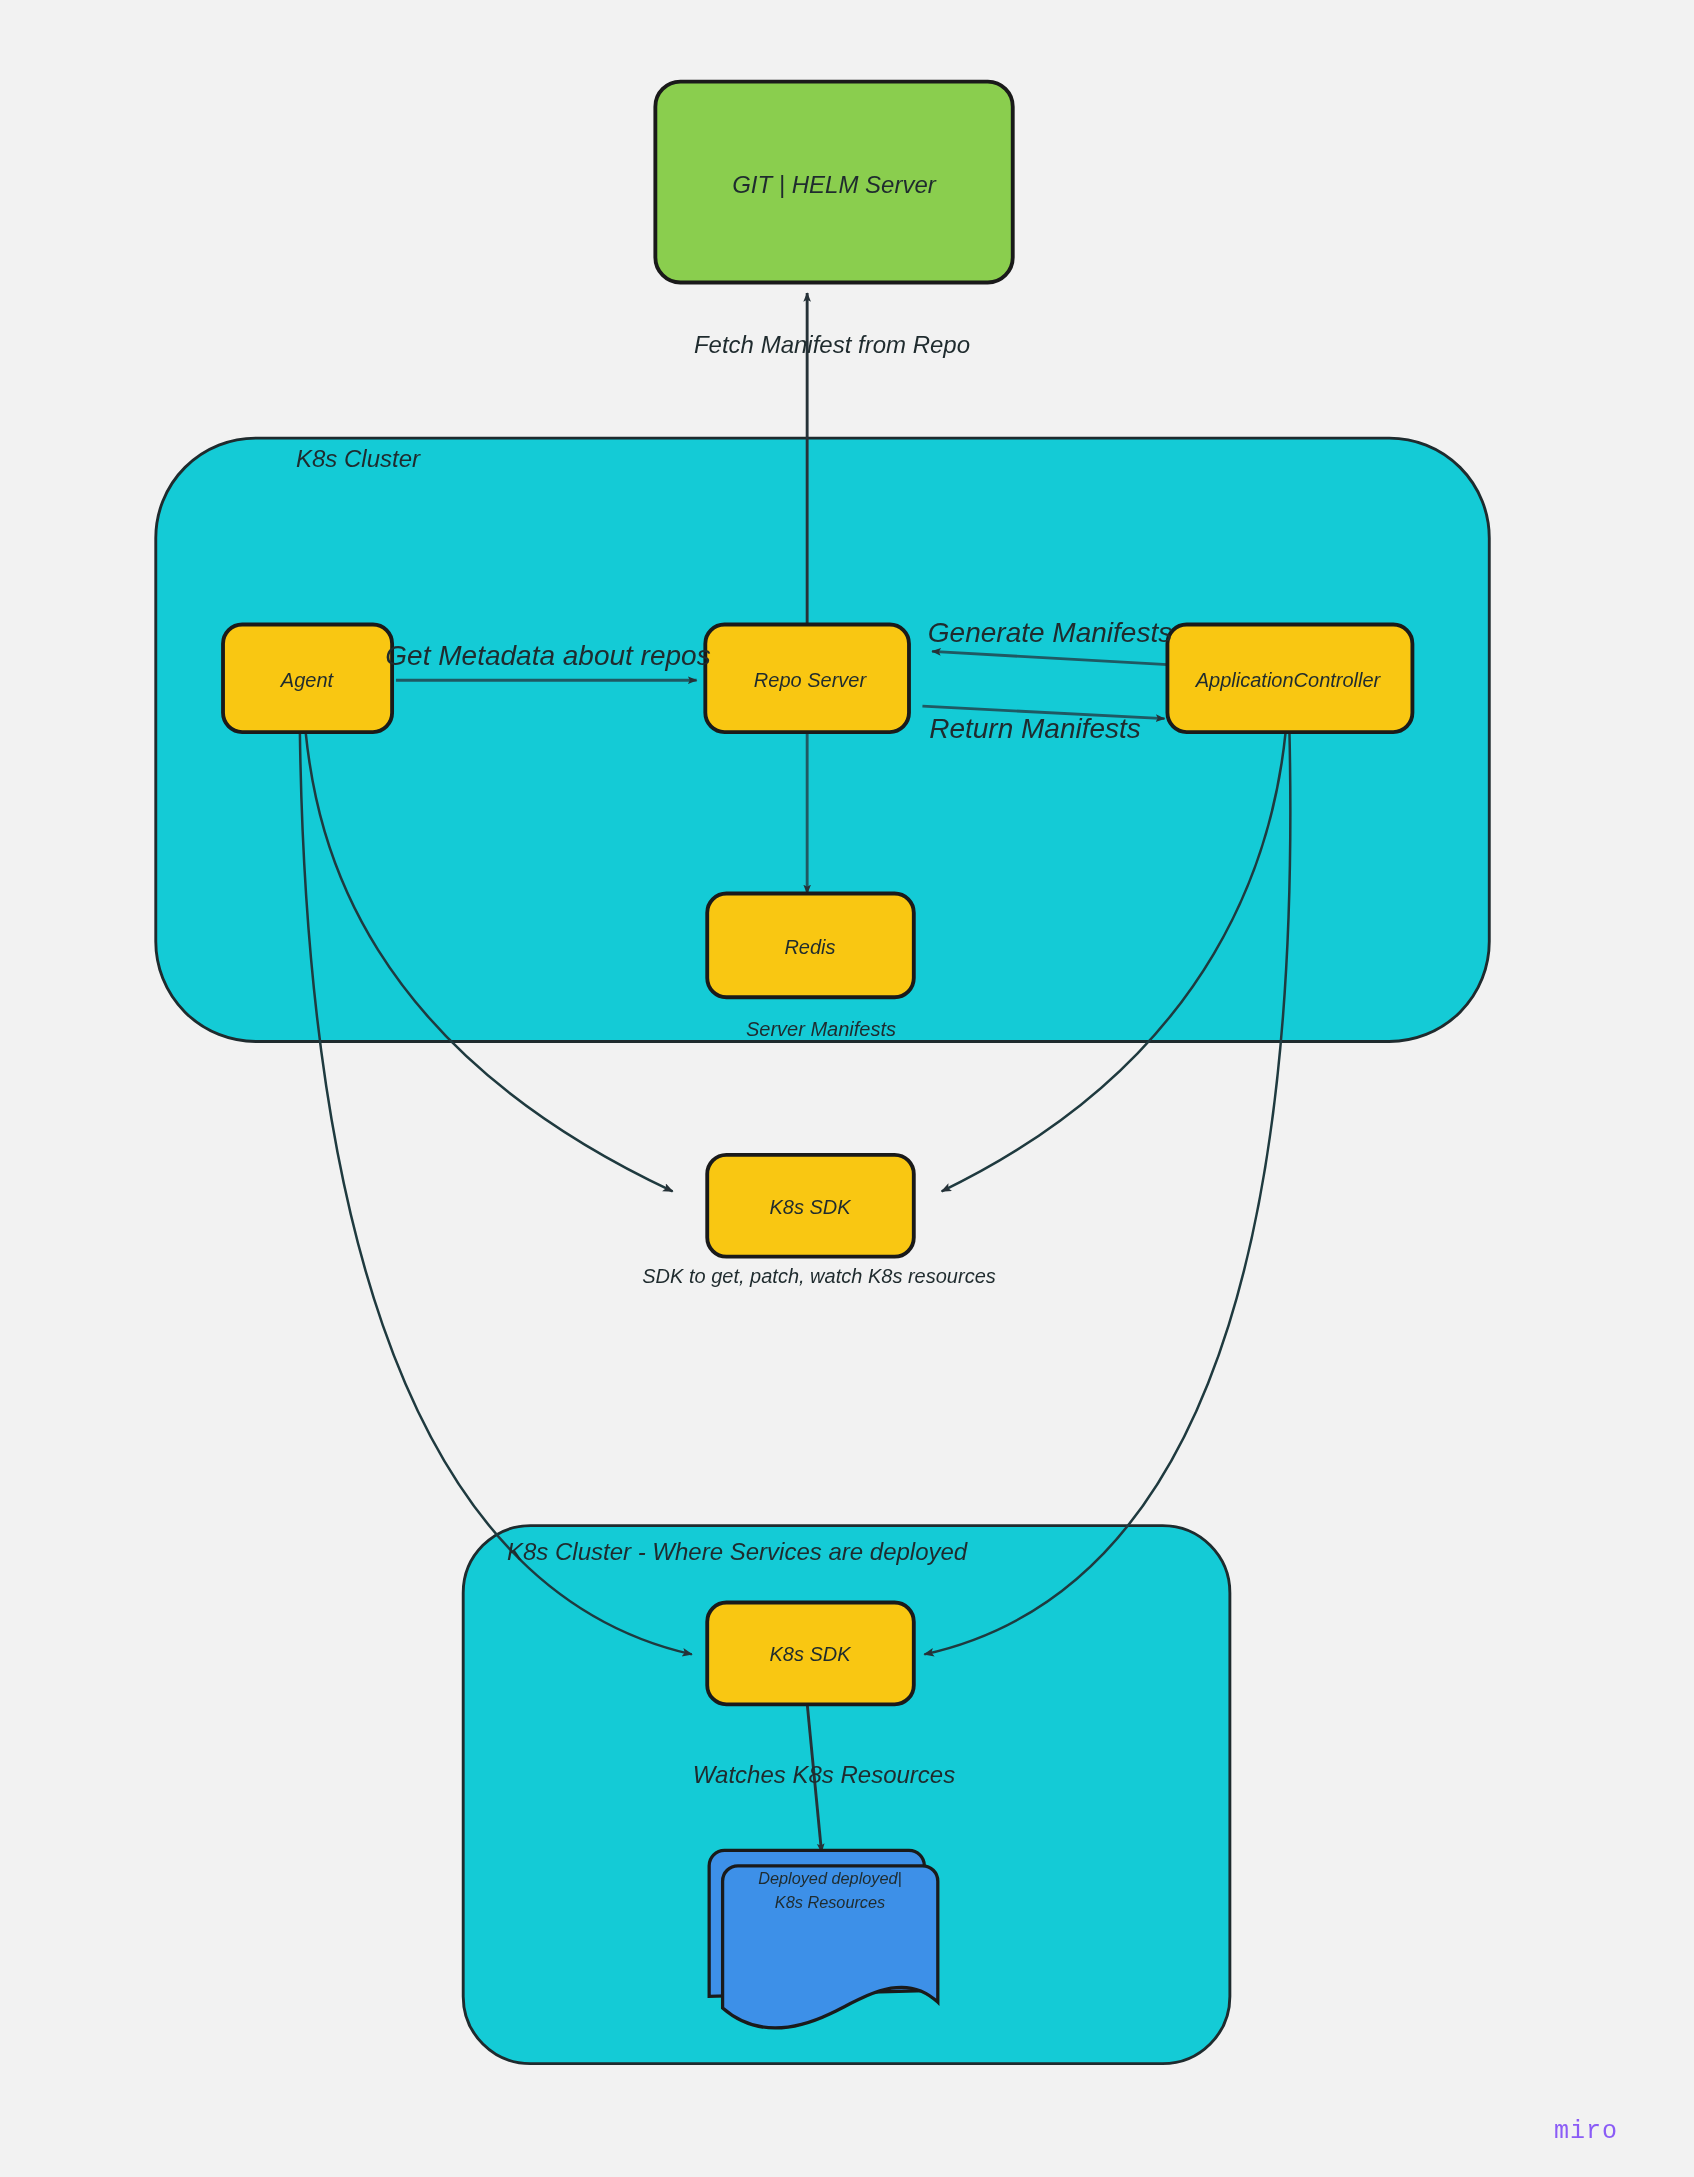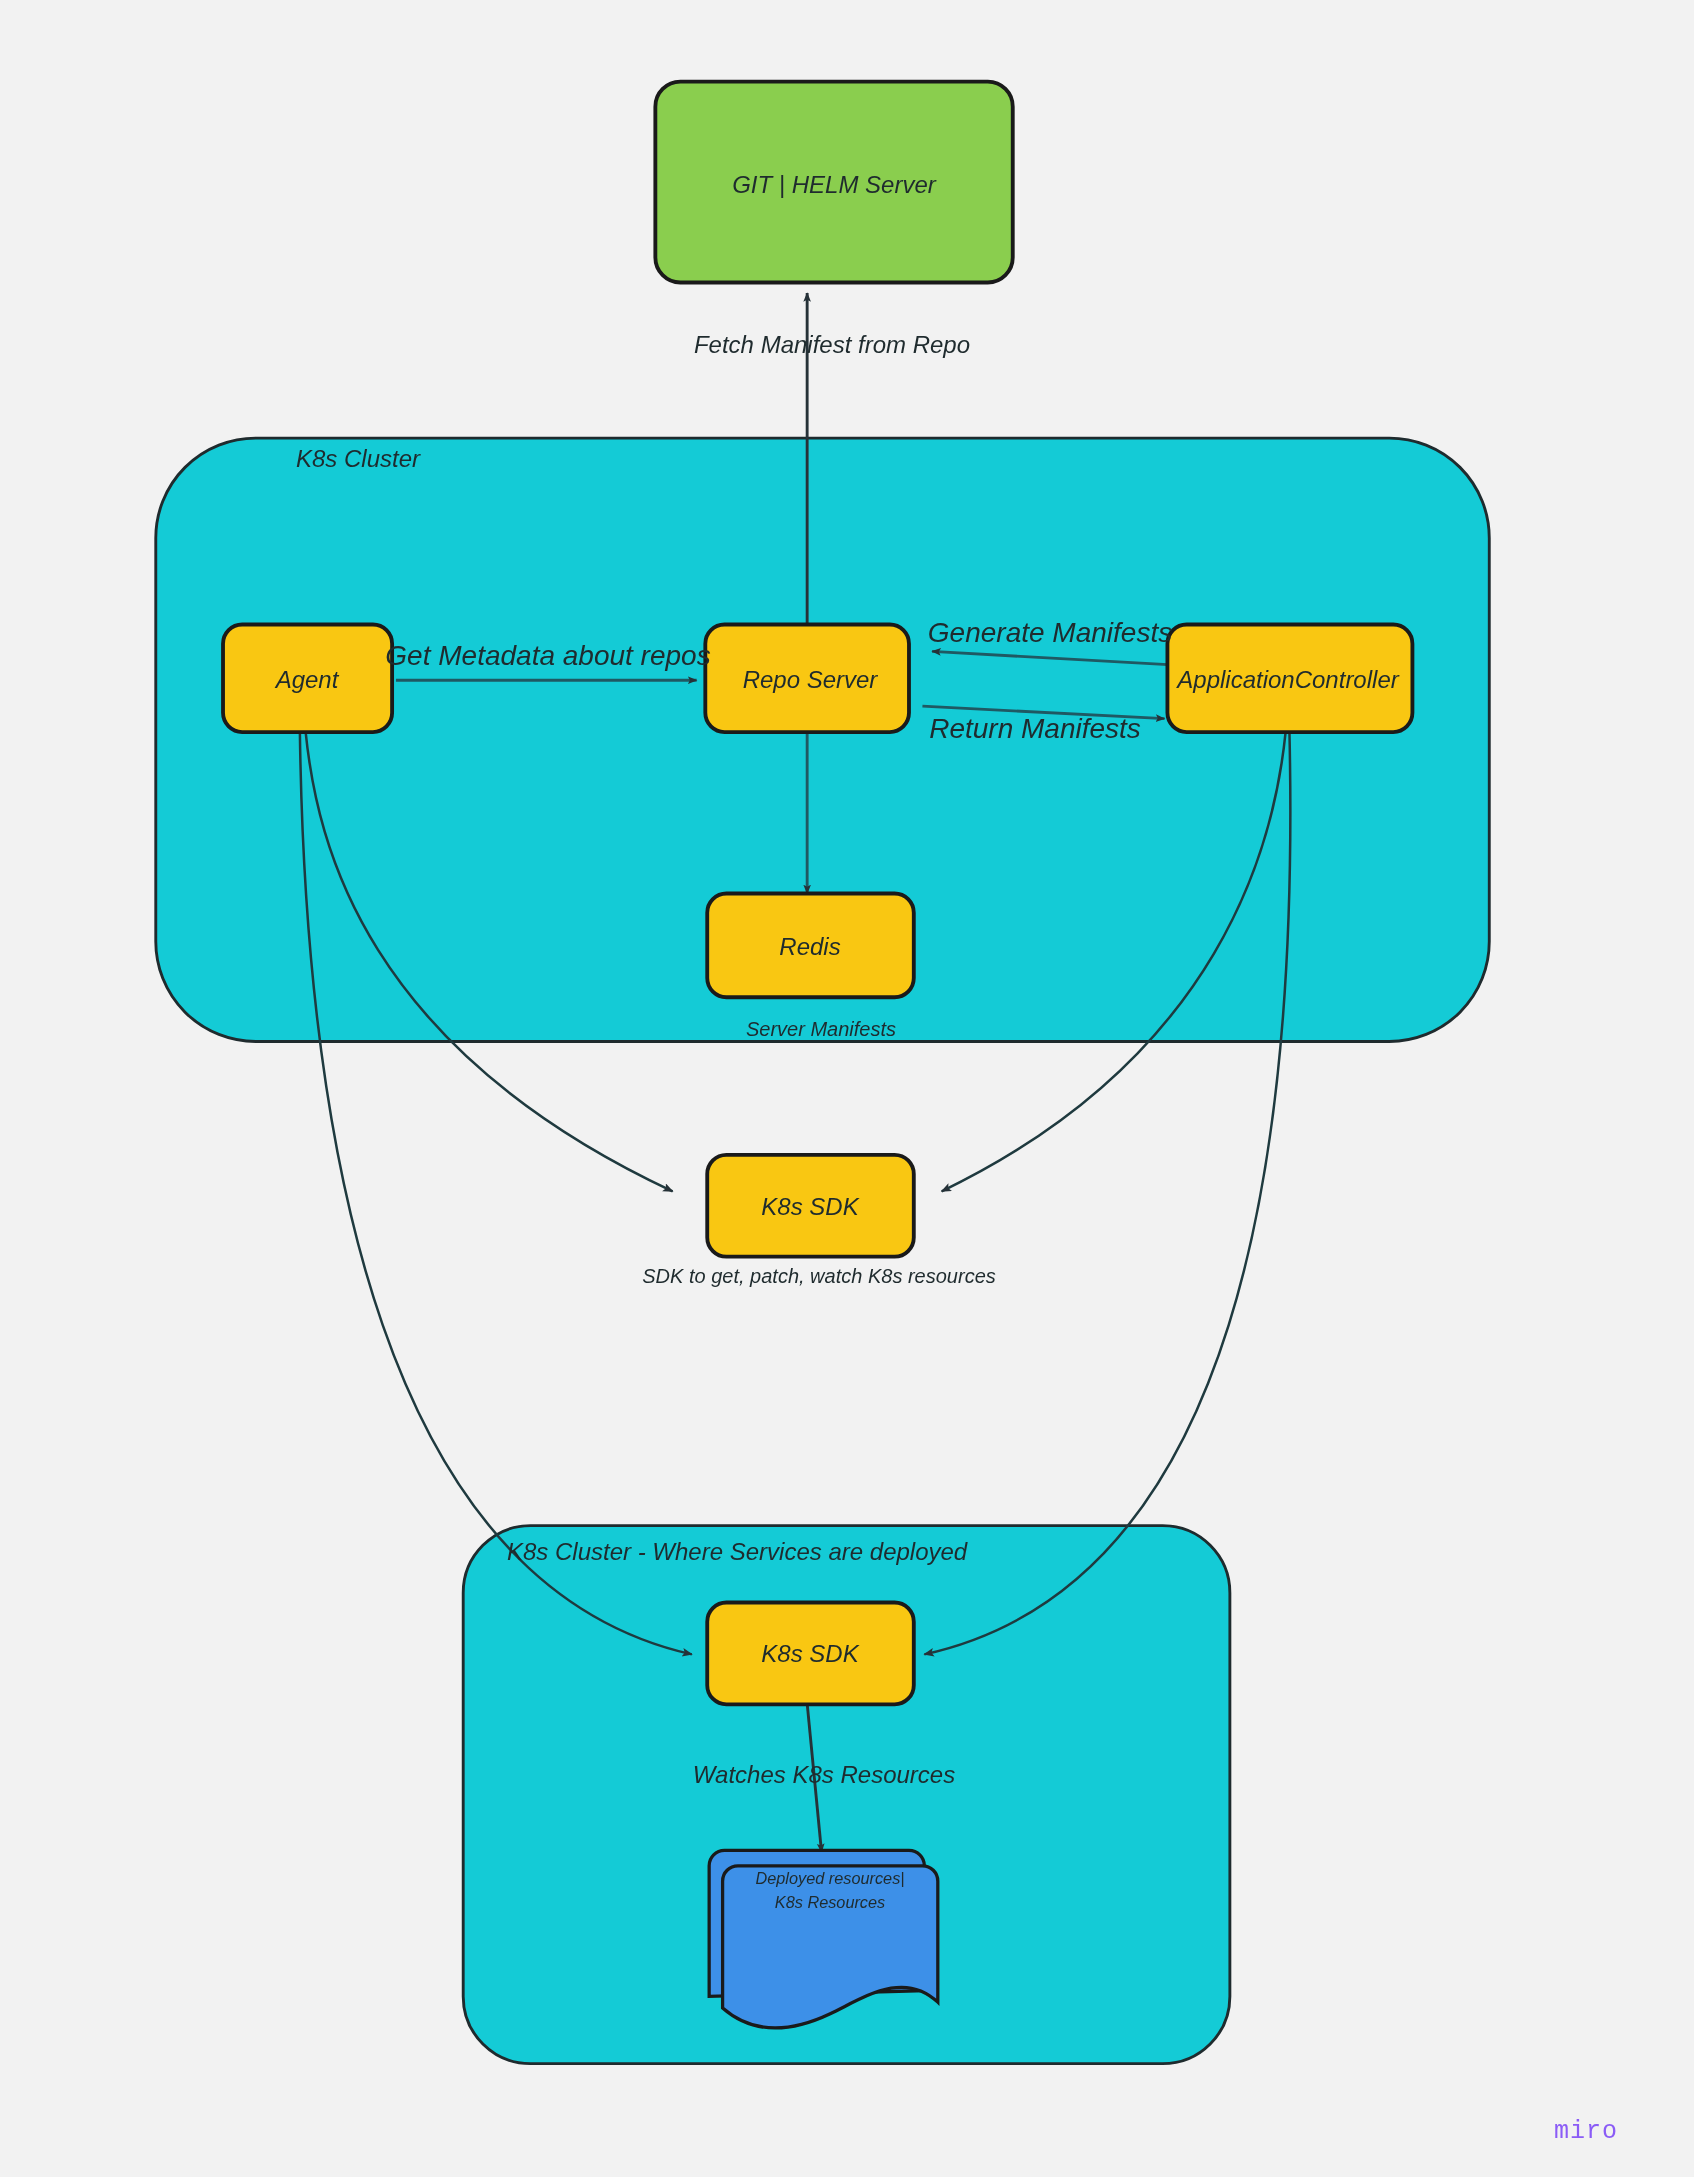--- a/index.html
+++ b/index.html
@@ -32,21 +32,21 @@
     position: absolute;
     color: #1f2b2e;
     font-family: "Liberation Sans", sans-serif;
     white-space: pre;
     line-height: 1.25;
     text-align: center;
     transform: translate(-50%, -50%);
     pointer-events: none;
     font-style: italic;
   }
-  .node-label { font-size: 24px; }
+  .node-label { font-size: 20px; }
   .node-label-sm { font-size: 16.3px; }
   .edge-label { font-size: 28px; }
   .edge-label-lg { font-size: 24px; }
   .container-title { font-size: 24px; transform: translate(0, -50%); text-align: left; }
   .caption { font-size: 20px; }
   .watermark {
     position: absolute;
     left: 1586px;
     top: 2131px;
     transform: translate(-50%, -50%);
@@ -179,21 +179,21 @@
   <div class="label node-label" style="left:810px; top:680px;">Repo Server</div>
 
   <div class="label node-label" style="left:1288px; top:680px;">ApplicationController</div>
 
   <div class="label node-label" style="left:810px; top:947px;">Redis</div>
 
   <div class="label node-label" style="left:810px; top:1207px;">K8s SDK</div>
 
   <div class="label node-label" style="left:810px; top:1654px;">K8s SDK</div>
 
-  <div class="label node-label-sm" style="left:830px; top:1878px;">Deployed resources|</div>
+  <div class="label node-label-sm" style="left:830px; top:1878px;">Deployed deployed|</div>
 
   <div class="label node-label-sm" style="left:830px; top:1902px;">K8s Resources</div>
 
   <div class="label edge-label-lg" style="left:832px; top:345px;">Fetch Manifest from Repo</div>
 
   <div class="label edge-label" style="left:548px; top:655px;">Get Metadata about repos</div>
 
   <div class="label edge-label" style="left:1050px; top:632px;">Generate Manifests</div>
 
   <div class="label edge-label" style="left:1035px; top:728px;">Return Manifests</div>

